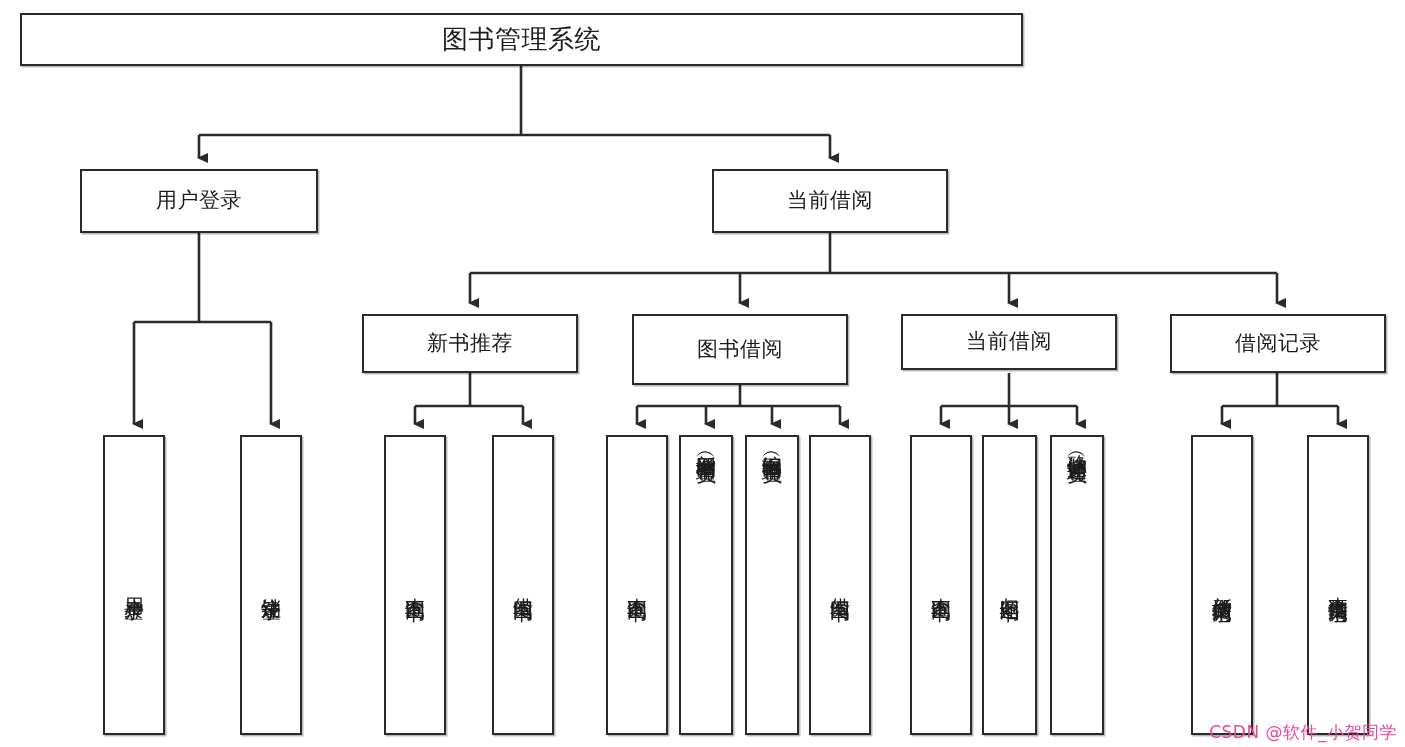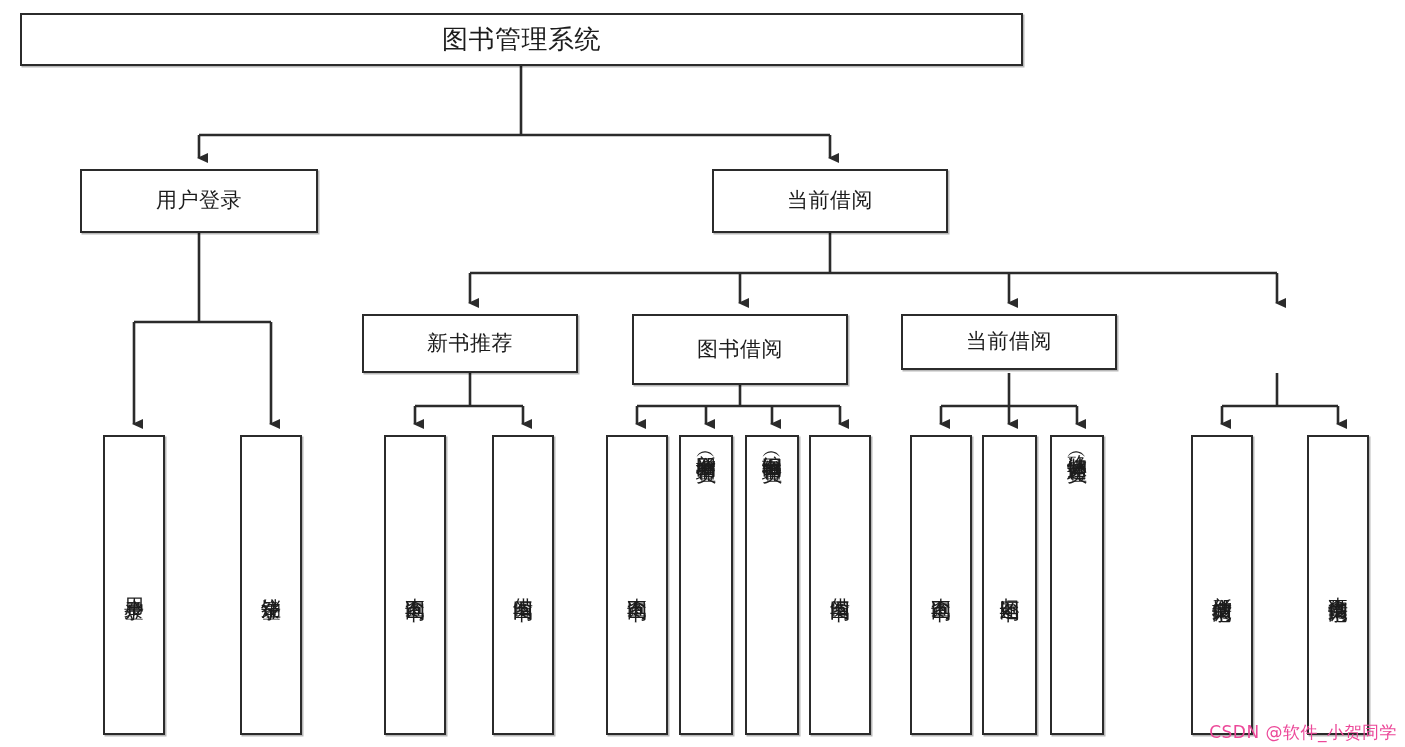--- a/index.html
+++ b/index.html
@@ -146,20 +146,23 @@
 
   <div class="node horizontal" style="left:362px; top:314px; width:216px; height:59px;">
     <span class="label">新书推荐</span>
   </div>
   <div class="node horizontal" style="left:632px; top:314px; width:216px; height:71px;">
     <span class="label">图书借阅</span>
   </div>
   <div class="node horizontal" style="left:901px; top:314px; width:216px; height:56px;">
     <span class="label">当前借阅</span>
   </div>
+  <div class="node horizontal" style="left:1170px; top:314px; width:216px; height:59px;">
+    <span class="label">借阅记录</span>
+  </div>
 
   <div class="node vertical centered" style="left:103px; top:435px; width:62px; height:300px;">
     <span class="label">用户登录</span>
   </div>
   <div class="node vertical centered" style="left:240px; top:435px; width:62px; height:300px;">
     <span class="label">注销登录</span>
   </div>
 
   <div class="node vertical centered" style="left:384px; top:435px; width:62px; height:300px;">
     <span class="label">查询图书</span>

